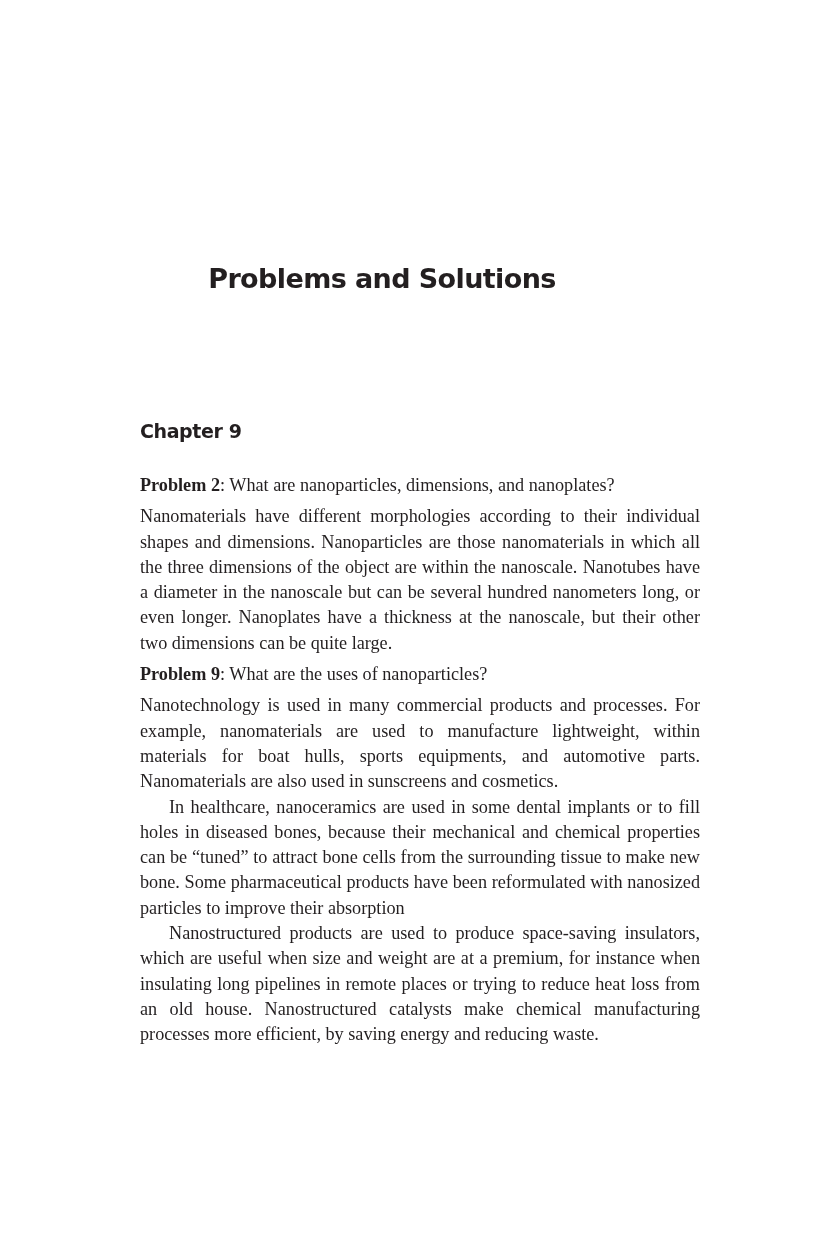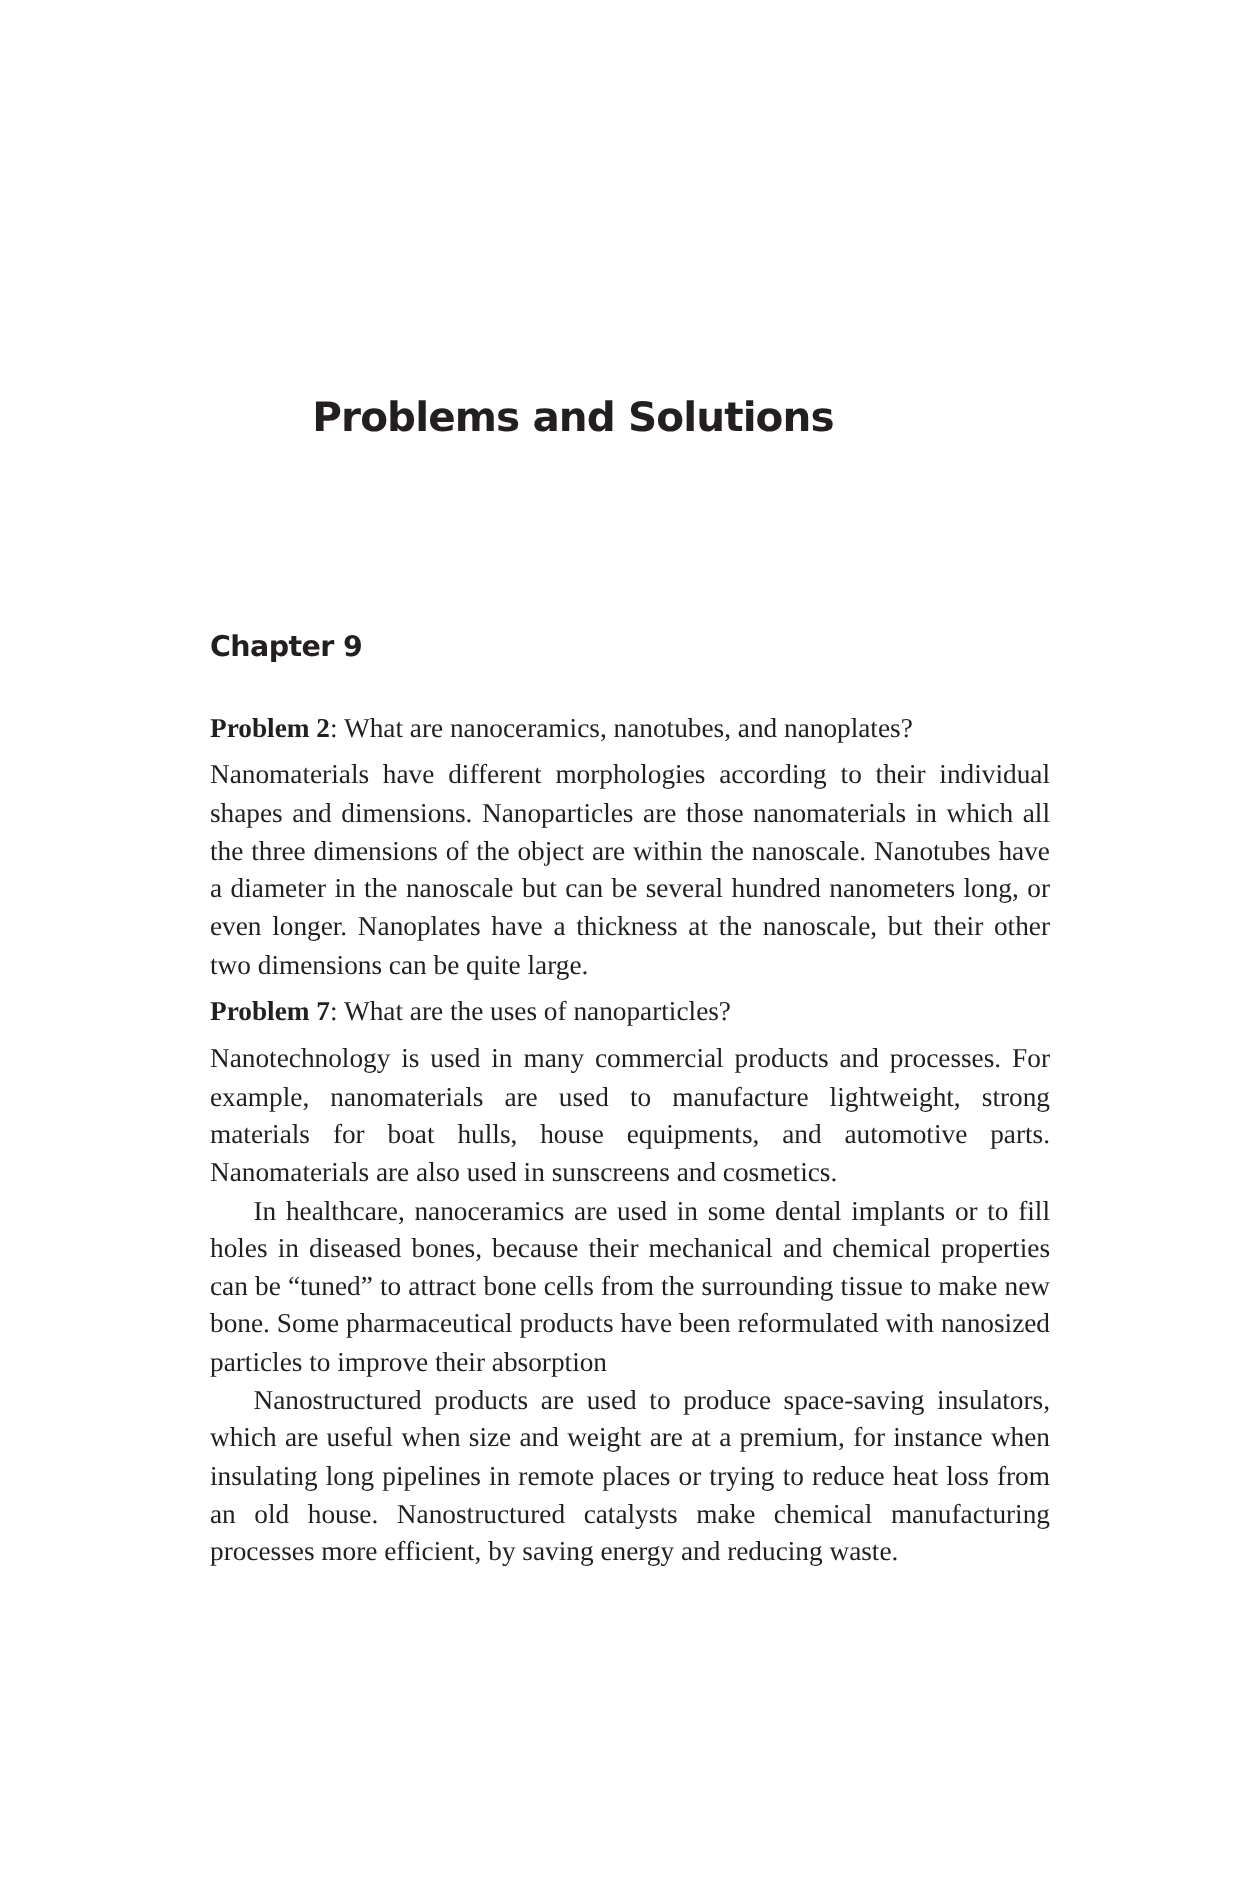--- a/index.html
+++ b/index.html
@@ -69,28 +69,28 @@
 </head>
 <body>
 
 <h1 class="page-title">Problems and Solutions</h1>
 
 <h2 class="chapter-heading">Chapter 9</h2>
 
 <div class="content">
 
   <section>
-    <p class="question"><b>Problem 2</b><span>: </span><span>What are nanoceramics, nanotubes, and nanoplates?</span></p>
+    <p class="question"><b>Problem 2</b><span>: </span><span>What are nanoparticles, dimensions, and nanoplates?</span></p>
     <div class="answer">
       <p>Nanomaterials have different morphologies according to their individual shapes and dimensions. Nanoparticles are those nanomaterials in which all the three dimensions of the object are within the nanoscale. Nanotubes have a diameter in the nanoscale but can be several hundred nanometers long, or even longer. Nanoplates have a thickness at the nanoscale, but their other two dimensions can be quite large.</p>
     </div>
   </section>
 
   <section>
-    <p class="question"><b>Problem 7</b><span>: </span><span>What are the uses of nanoparticles?</span></p>
+    <p class="question"><b>Problem 9</b><span>: </span><span>What are the uses of nanoparticles?</span></p>
     <div class="answer">
-      <p>Nanotechnology is used in many commercial products and processes. For example, nanomaterials are used to manufacture lightweight, strong materials for boat hulls, house equipments, and automotive parts. Nanomaterials are also used in sunscreens and cosmetics.</p>
+      <p>Nanotechnology is used in many commercial products and processes. For example, nanomaterials are used to manufacture lightweight, within materials for boat hulls, sports equipments, and automotive parts. Nanomaterials are also used in sunscreens and cosmetics.</p>
       <p class="indent">In healthcare, nanoceramics are used in some dental implants or to fill holes in diseased bones, because their mechanical and chemical properties can be “tuned” to attract bone cells from the surrounding tissue to make new bone. Some pharmaceutical products have been reformulated with nanosized particles to improve their absorption</p>
       <p class="indent">Nanostructured products are used to produce space-saving insulators, which are useful when size and weight are at a premium, for instance when insulating long pipelines in remote places or trying to reduce heat loss from an old house. Nanostructured catalysts make chemical manufacturing processes more efficient, by saving energy and reducing waste.</p>
     </div>
   </section>
 
 </div>
 
 </body></html>

